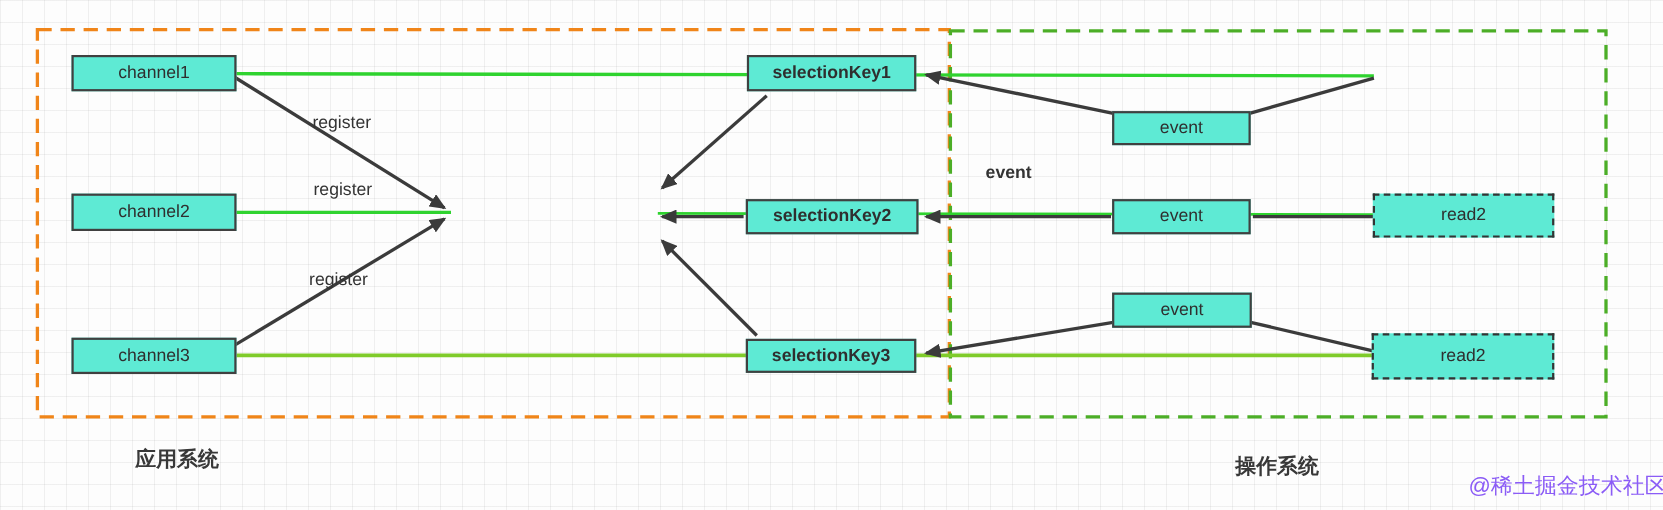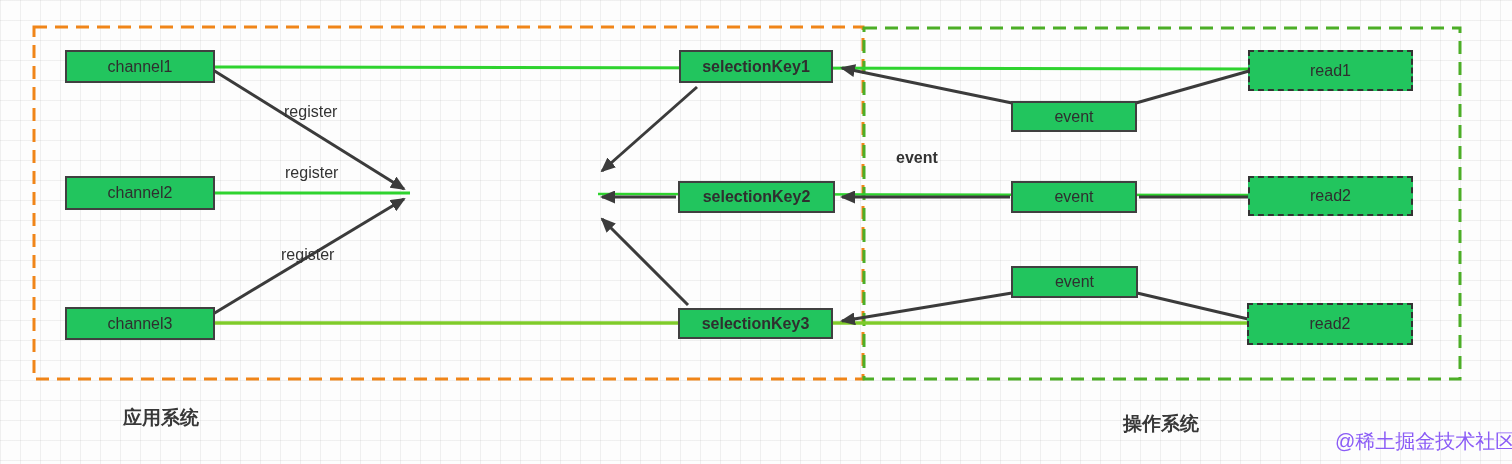--- a/index.html
+++ b/index.html
@@ -9,21 +9,21 @@
     background-color:#fdfdfd;
     background-image:
       linear-gradient(to right, rgba(120,120,120,0.10) 1px, transparent 1px),
       linear-gradient(to bottom, rgba(120,120,120,0.10) 1px, transparent 1px);
     background-size:20px 20px;
   }
   .canvas{position:relative;width:1512px;height:464px;}
   .wires{position:absolute;left:0;top:0;width:1512px;height:464px;}
   .node{
     position:absolute;box-sizing:border-box;
-    background:#22c55e;border:2.5px solid #404040;
+    background:#5eead4;border:2.5px solid #404040;
     display:flex;align-items:center;justify-content:center;
     font-size:16px;color:#2f2f2f;white-space:nowrap;
   }
   .node.dashed{border:2.5px dashed #333333;}
   .node.bold{font-weight:bold;}
   .node.rounded{border-radius:7px;font-size:17px;color:#3a3a3a;}
   .edge-label{
     position:absolute;font-size:16px;color:#333333;white-space:nowrap;text-align:center;
   }
   .zone-label{
@@ -77,21 +77,20 @@
 
 
   <div class="node bold" style="left:679px;top:50px;width:154px;height:33px;">selectionKey1</div>
   <div class="node bold" style="left:678px;top:181px;width:157px;height:32px;">selectionKey2</div>
   <div class="node bold" style="left:678px;top:308px;width:155px;height:31px;">selectionKey3</div>
 
   <div class="node" style="left:1011px;top:101px;width:126px;height:31px;">event</div>
   <div class="node" style="left:1011px;top:181px;width:126px;height:32px;">event</div>
   <div class="node" style="left:1011px;top:266px;width:127px;height:32px;">event</div>
 
-  <div class="node dashed" style="left:1248px;top:50px;width:165px;height:41px;">read1</div>
   <div class="node dashed" style="left:1248px;top:176px;width:165px;height:40px;">read2</div>
   <div class="node dashed" style="left:1247px;top:303px;width:166px;height:42px;">read2</div>
 
   <div class="edge-label" style="left:284px;top:103px;">register</div>
   <div class="edge-label" style="left:285px;top:164px;">register</div>
   <div class="edge-label" style="left:281px;top:246px;">register</div>
 
   <div class="epoll-label" style="left:896px;top:149px;">event</div>
 
   <div class="zone-label" style="left:123px;top:405px;">应用系统</div>

